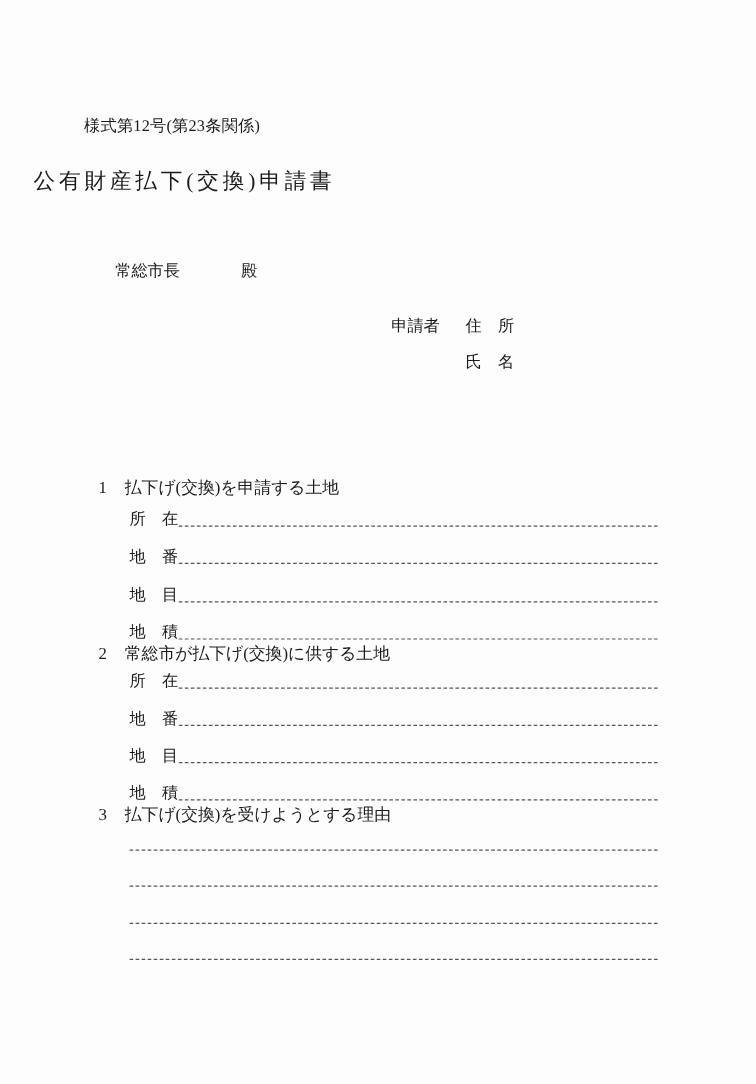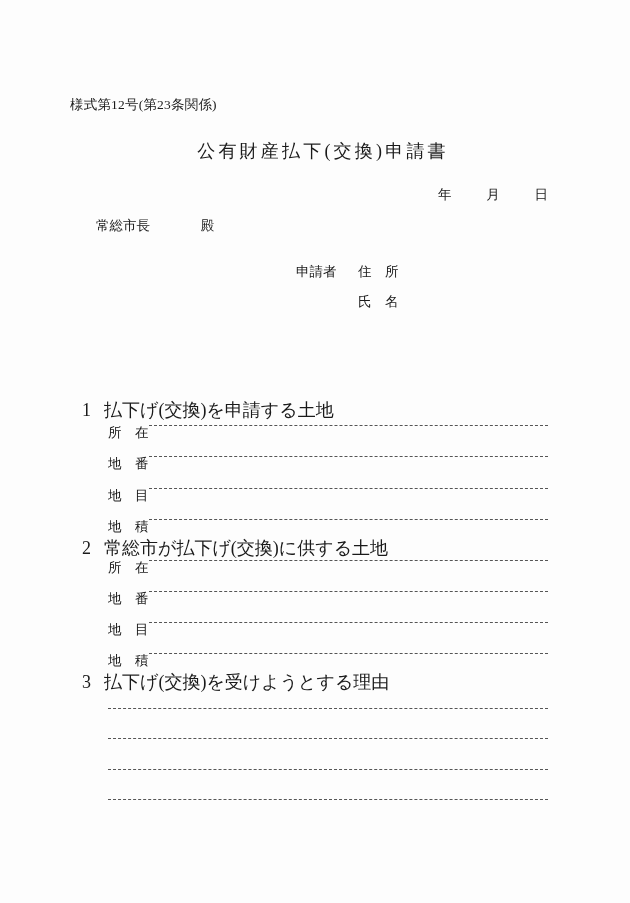--- a/index.html
+++ b/index.html
@@ -32,24 +32,23 @@
     letter-spacing: 0.2px;
     white-space: nowrap;
   }
 
   
   .doc-title {
     position: absolute;
     left: 0;
     right: 0;
     top: 139px;
-    text-align: center;
     font-size: 18px;
     letter-spacing: 3.2px;
-    padding-left: 16px;
+    padding-left: 28px;
     white-space: nowrap;
   }
 
   
   .date-line {
     position: absolute;
     left: 0;
     right: 82px;
     top: 186px;
     text-align: right;
@@ -73,58 +72,58 @@
   
   .applicant {
     position: absolute;
     left: 296px;
     top: 257px;
     font-size: 13.5px;
     line-height: 30px;
     white-space: nowrap;
   }
   .applicant .row { display: block; }
-  .applicant .lead { display: inline-block; width: 48px; }
+  .applicant .lead { display: inline-block; width: 48px; margin-left: 30px; }
   .applicant .sp { display: inline-block; width: 14px; }
 
   
   .body-para {
     position: absolute;
     left: 78px;
     top: 324px;
     width: 478px;
     font-size: 13.5px;
     line-height: 24px;
     text-indent: 14px;
     text-align: justify;
   }
 
   
   .section-head {
     position: absolute;
-    font-size: 18px;
+    font-size: 14px;
     white-space: nowrap;
   }
   .section-head .num {
     display: inline-block;
     width: 22px;
     text-align: left;
   }
   .sec1 { left: 82px; top: 398px; }
   .sec2 { left: 82px; top: 536px; }
   .sec3 { left: 82px; top: 670px; }
 
   
   .field-row {
     position: absolute;
     left: 108px;
     width: 440px;
     font-size: 13.5px;
     display: flex;
-    align-items: flex-start;
+    align-items: flex-end;
     white-space: nowrap;
   }
   .field-row .label {
     flex: 0 0 auto;
     letter-spacing: 0;
   }
   .field-row .rule {
     flex: 1 1 auto;
     height: 1px;
     margin-bottom: 3px;
@@ -142,27 +141,20 @@
 </style>
 </head>
 <body>
 
 <div class="page">
 
   <div class="form-number">様式第12号(第23条関係)</div>
 
   <div class="doc-title">公有財産払下(交換)申請書</div>
 
-  <div class="date-line">
-    <span class="seg">年</span>
-    <span class="gap"></span>
-    <span class="seg">月</span>
-    <span class="gap"></span>
-    <span class="seg">日</span>
-  </div>
 
   <div class="addressee">
     <span>常総市長</span>
     <span class="gap"></span>
     <span>殿</span>
   </div>
 
   <div class="applicant">
     <span class="row">
       <span class="lead">申請者</span><span class="sp"></span><span>住　所</span>

